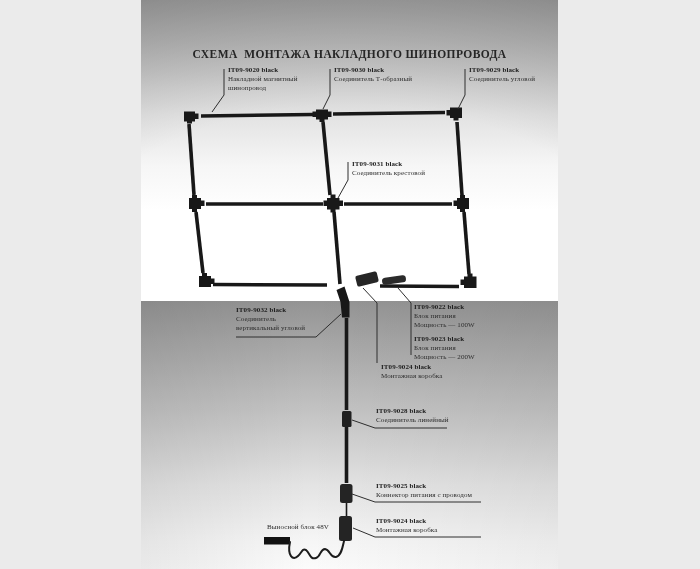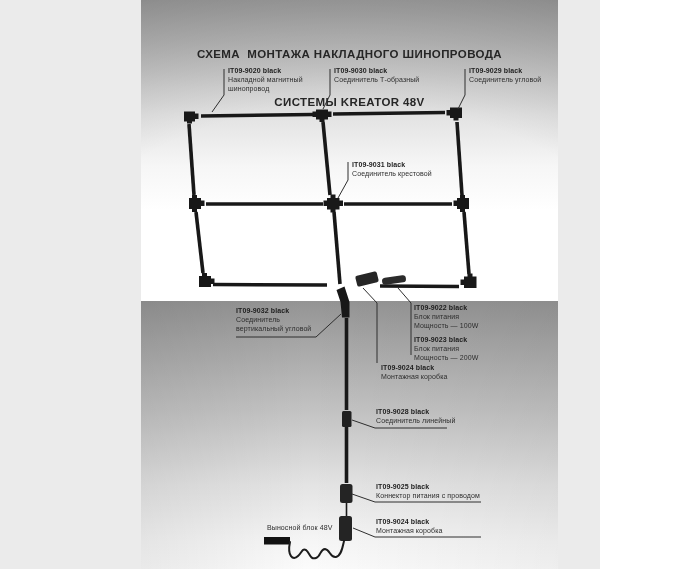--- a/index.html
+++ b/index.html
@@ -1,17 +1,17 @@
 <!DOCTYPE html>
 <html><head>
 <meta charset="utf-8">
 <style>
   html,body{margin:0;padding:0;}
-  .page{position:relative;width:600px;height:569px;background:#ebebeb;overflow:hidden;
-        font-family:Liberation Sans, sans-serif;}
+  .page{position:relative;width:700px;height:569px;background:#ebebeb;overflow:hidden;
+        font-family:Liberation Serif, serif;}
   .content{position:absolute;left:141px;top:0;width:417px;height:569px;}
   .ceiling{position:absolute;left:0;top:0;width:417px;height:301px;
     background:
       radial-gradient(140% 125% at 50% 100%, rgba(255,255,255,0) 52%, rgba(0,0,0,0.16) 86%, rgba(0,0,0,0.28) 100%),
       linear-gradient(to bottom,#a9a9a9 0%,#c2c2c2 18%,#e2e2e2 38%,#f6f6f6 55%,#ffffff 70%,#ffffff 100%);}
   .wall{position:absolute;left:0;top:301px;width:417px;height:268px;
     background:
       linear-gradient(to right, rgba(0,0,0,0.07), rgba(0,0,0,0) 40%, rgba(0,0,0,0.05) 100%),
       linear-gradient(to bottom,#949494 0%,#a9a9a9 18%,#c4c4c4 42%,#e3e3e3 68%,#f6f6f6 90%,#fbfbfb 100%);}
   svg.overlay{position:absolute;left:0;top:0;z-index:2;}
@@ -27,21 +27,20 @@
 
 <div class="page">
 
   <div class="content">
     <div class="ceiling"></div>
     <div class="wall"></div>
   </div>
 
   <div class="title">
     <div>СХЕМА  МОНТАЖА НАКЛАДНОГО ШИНОПРОВОДА</div>
-    <div>СИСТЕМЫ KREATOR 48V</div>
   </div>
 
   <svg class="overlay" width="700" height="569" viewBox="0 0 700 569">
 
     <g stroke="#181818" stroke-width="3.6">
       <line x1="201" y1="116" x2="313" y2="114.5"></line>
       <line x1="333" y1="114" x2="445" y2="112.5"></line>
       <line x1="206" y1="204" x2="323" y2="204"></line>
       <line x1="344" y1="204" x2="452" y2="204"></line>
       <line x1="213" y1="284.5" x2="327" y2="285"></line>

